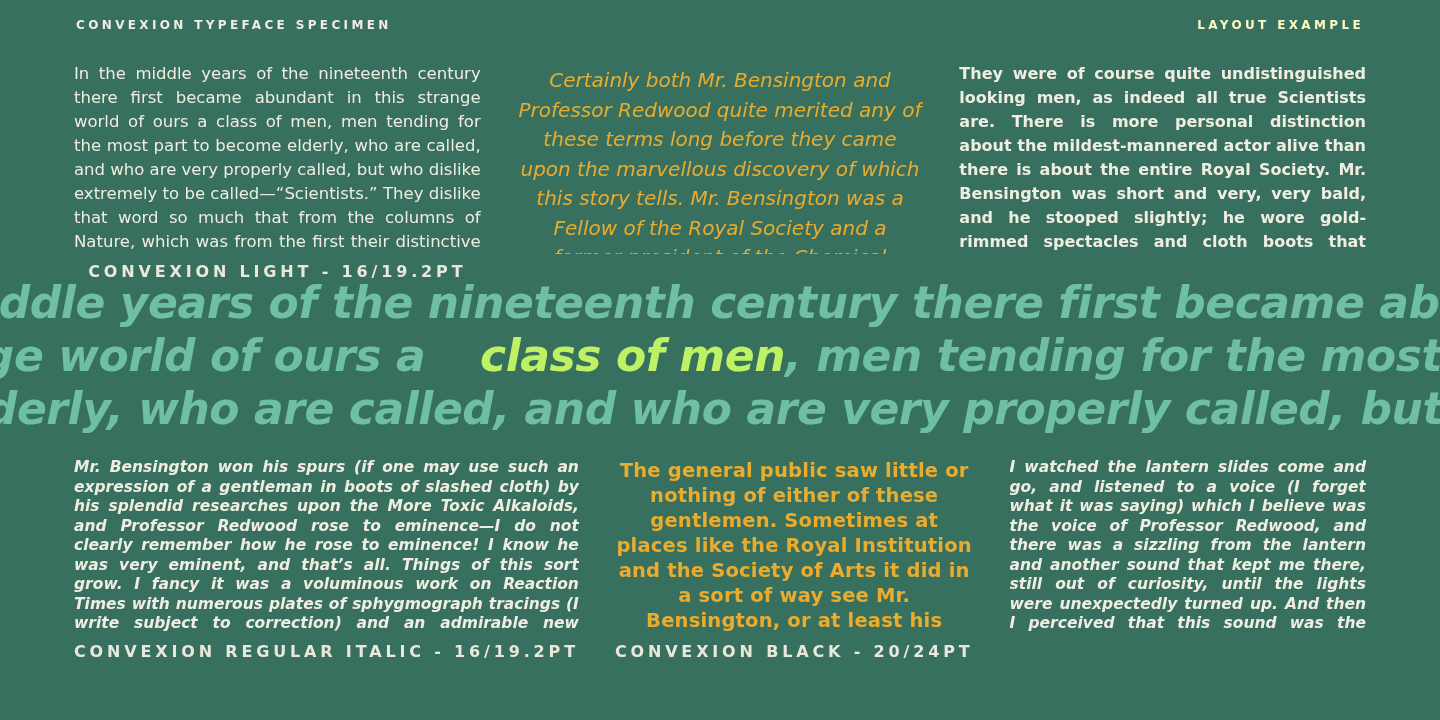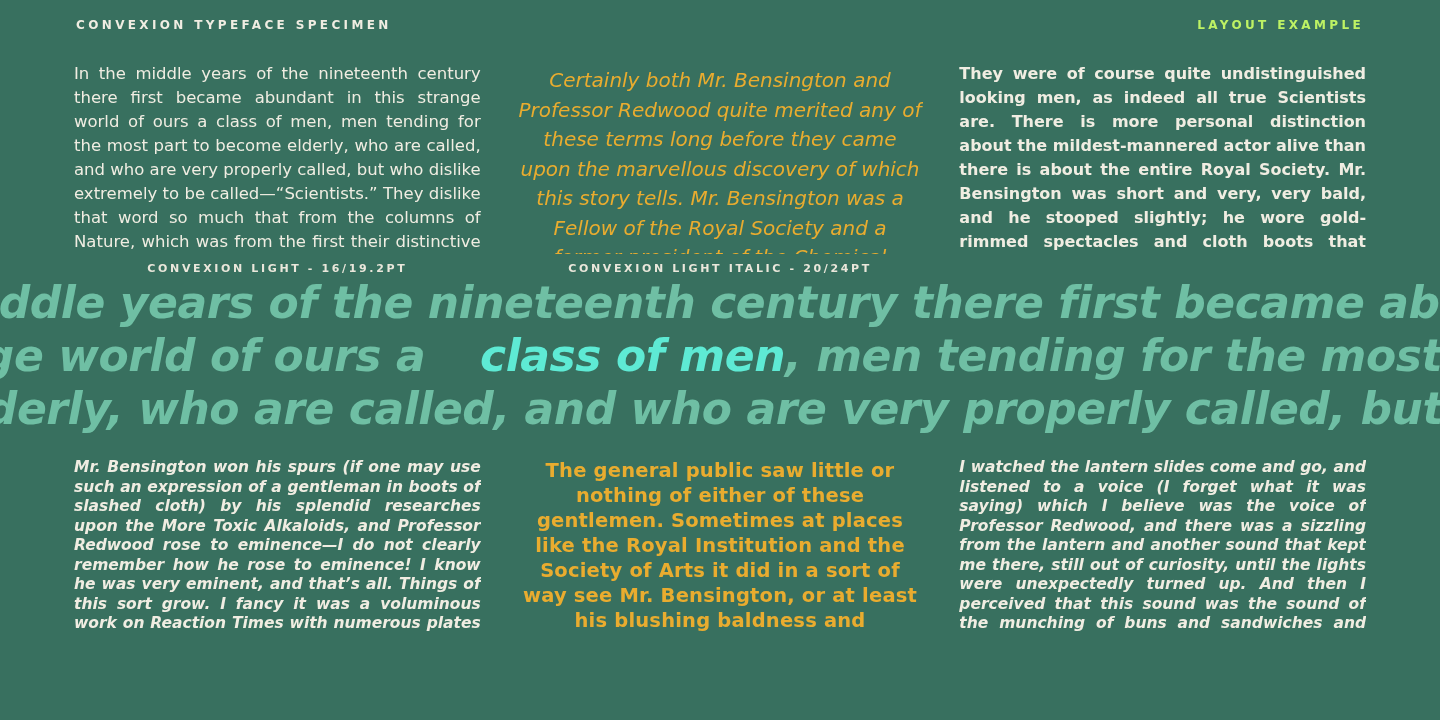--- a/index.html
+++ b/index.html
@@ -14,34 +14,34 @@
   
   .header {
     position: absolute; top: 18px; left: 76px; right: 76px;
     display: flex; justify-content: space-between; align-items: flex-start;
   }
   .header-title {
     font-size: 12px; font-weight: bold; letter-spacing: 0.28em;
     text-transform: uppercase;
   }
   .header-left  { color: #F0EDE2; }
-  .header-right { color: #bef264; }
+  .header-right { color: #fef9c3; }
 
   
   .row {
     position: absolute; left: 74px; right: 74px;
     display: flex; gap: 36px;
   }
   .row-top { top: 62px; }
   .row-bottom { top: 452px; }
   .col { flex: 1 1 0; display: flex; flex-direction: column; }
   .col-text { overflow: hidden; }
   .col-label {
     margin-top: 8px; text-align: center;
-    font-size: 11px; font-weight: bold; letter-spacing: 0.24em;
+    font-size: 16px; font-weight: bold; letter-spacing: 0.24em;
     color: #EAE7DB; text-transform: uppercase; white-space: nowrap;
   }
 
   
   .t-light   { color: #F0EDE2; font-size: 16.5px; line-height: 24px; text-align: justify; height: 192px; }
   .t-lightit { color: #E9AC2F; font-size: 20px; line-height: 29.5px; text-align: center; font-style: italic; height: 192px; padding-top: 4px; }
   .t-regular { color: #F0EDE2; font-size: 16px; line-height: 24px; text-align: justify; font-weight: bold; height: 192px; }
 
   
   .b-regit   { color: #F0EDE2; font-size: 15.5px; line-height: 19.5px; text-align: justify; font-weight: bold; font-style: italic; height: 182px; padding-top: 6px; }
@@ -54,40 +54,39 @@
     overflow: hidden;
   }
   .display-line {
     display: flex; justify-content: center;
     white-space: nowrap;
     font-size: 44px; line-height: 53px;
     font-weight: bold; font-style: italic;
     color: #6FBFA4; letter-spacing: -0.01em;
   }
   .display-line span { white-space: pre; }
-  .display-highlight { color: #5eead4; margin-left: 40px; }
+  .display-highlight { color: #bef264; margin-left: 40px; }
 </style>
 </head>
 <body>
 
 <div class="page">
 
   <div class="header">
     <div class="header-title header-left">CONVEXION TYPEFACE SPECIMEN</div>
     <div class="header-title header-right">LAYOUT EXAMPLE</div>
   </div>
 
   <div class="row row-top">
     <div class="col">
       <div class="col-text t-light">In the middle years of the nineteenth century there first became abundant in this strange world of ours a class of men, men tending for the most part to become elderly, who are called, and who are very properly called, but who dislike extremely to be called—“Scientists.” They dislike that word so much that from the columns of Nature, which was from the first their distinctive and characteristic paper, it is as carefully excluded as if it were—that other word which is the basis of all really bad language in this country. But the Great Public and its Press know</div>
       <div class="col-label">CONVEXION LIGHT - 16/19.2PT</div>
     </div>
     <div class="col">
       <div class="col-text t-lightit">Certainly both Mr. Bensington and Professor Redwood quite merited any of these terms long before they came upon the marvellous discovery of which this story tells. Mr. Bensington was a Fellow of the Royal Society and a former president of the Chemical Society, and Professor Redwood was Professor of Physiology in the Bond Street College of the</div>
-      <div class="col-label">CONVEXION LIGHT ITALIC - 20/24PT</div>
     </div>
     <div class="col">
       <div class="col-text t-regular">They were of course quite undistinguished looking men, as indeed all true Scientists are. There is more personal distinction about the mildest-mannered actor alive than there is about the entire Royal Society. Mr. Bensington was short and very, very bald, and he stooped slightly; he wore gold-rimmed spectacles and cloth boots that were abundantly cut open because of his numerous corns, and Professor Redwood was entirely ordinary in his appearance. Until they happened upon the Food of the Gods (as I must insist upon calling it) they led</div>
     </div>
   </div>
 
   <div class="display-band">
     <div class="display-line">
       <span>middle years of the nineteenth century there first became abun</span>
     </div>
@@ -97,22 +96,24 @@
         <span>, men tending for the most pa</span>
     </div>
     <div class="display-line">
       <span>elderly, who are called, and who are very properly called, but w</span>
     </div>
   </div>
 
   <div class="row row-bottom">
     <div class="col">
       <div class="col-text b-regit">Mr. Bensington won his spurs (if one may use such an expression of a gentleman in boots of slashed cloth) by his splendid researches upon the More Toxic Alkaloids, and Professor Redwood rose to eminence—I do not clearly remember how he rose to eminence! I know he was very eminent, and that’s all. Things of this sort grow. I fancy it was a voluminous work on Reaction Times with numerous plates of sphygmograph tracings (I write subject to correction) and an admirable new terminology, that did the thing for him. The general public saw little or</div>
+      <div class="col-label">CONVEXION REGULAR ITALIC - 16/19.2PT</div>
     </div>
     <div class="col">
       <div class="col-text b-black">The general public saw little or nothing of either of these gentlemen. Sometimes at places like the Royal Institution and the Society of Arts it did in a sort of way see Mr. Bensington, or at least his blushing baldness and something of his collar and coat, and hear fragments of a lecture or paper that he imag-</div>
+      <div class="col-label">CONVEXION BLACK - 20/24PT</div>
     </div>
     <div class="col">
       <div class="col-text b-blackit">I watched the lantern slides come and go, and listened to a voice (I forget what it was saying) which I believe was the voice of Professor Redwood, and there was a sizzling from the lantern and another sound that kept me there, still out of curiosity, until the lights were unexpectedly turned up. And then I perceived that this sound was the sound of the munching of buns and sandwiches and things that the assembled British Associates had come there to eat under cover of the magic-lantern darkness. And Redwood I remem-</div>
     </div>
   </div>
 
 </div>
 
 </body></html>

